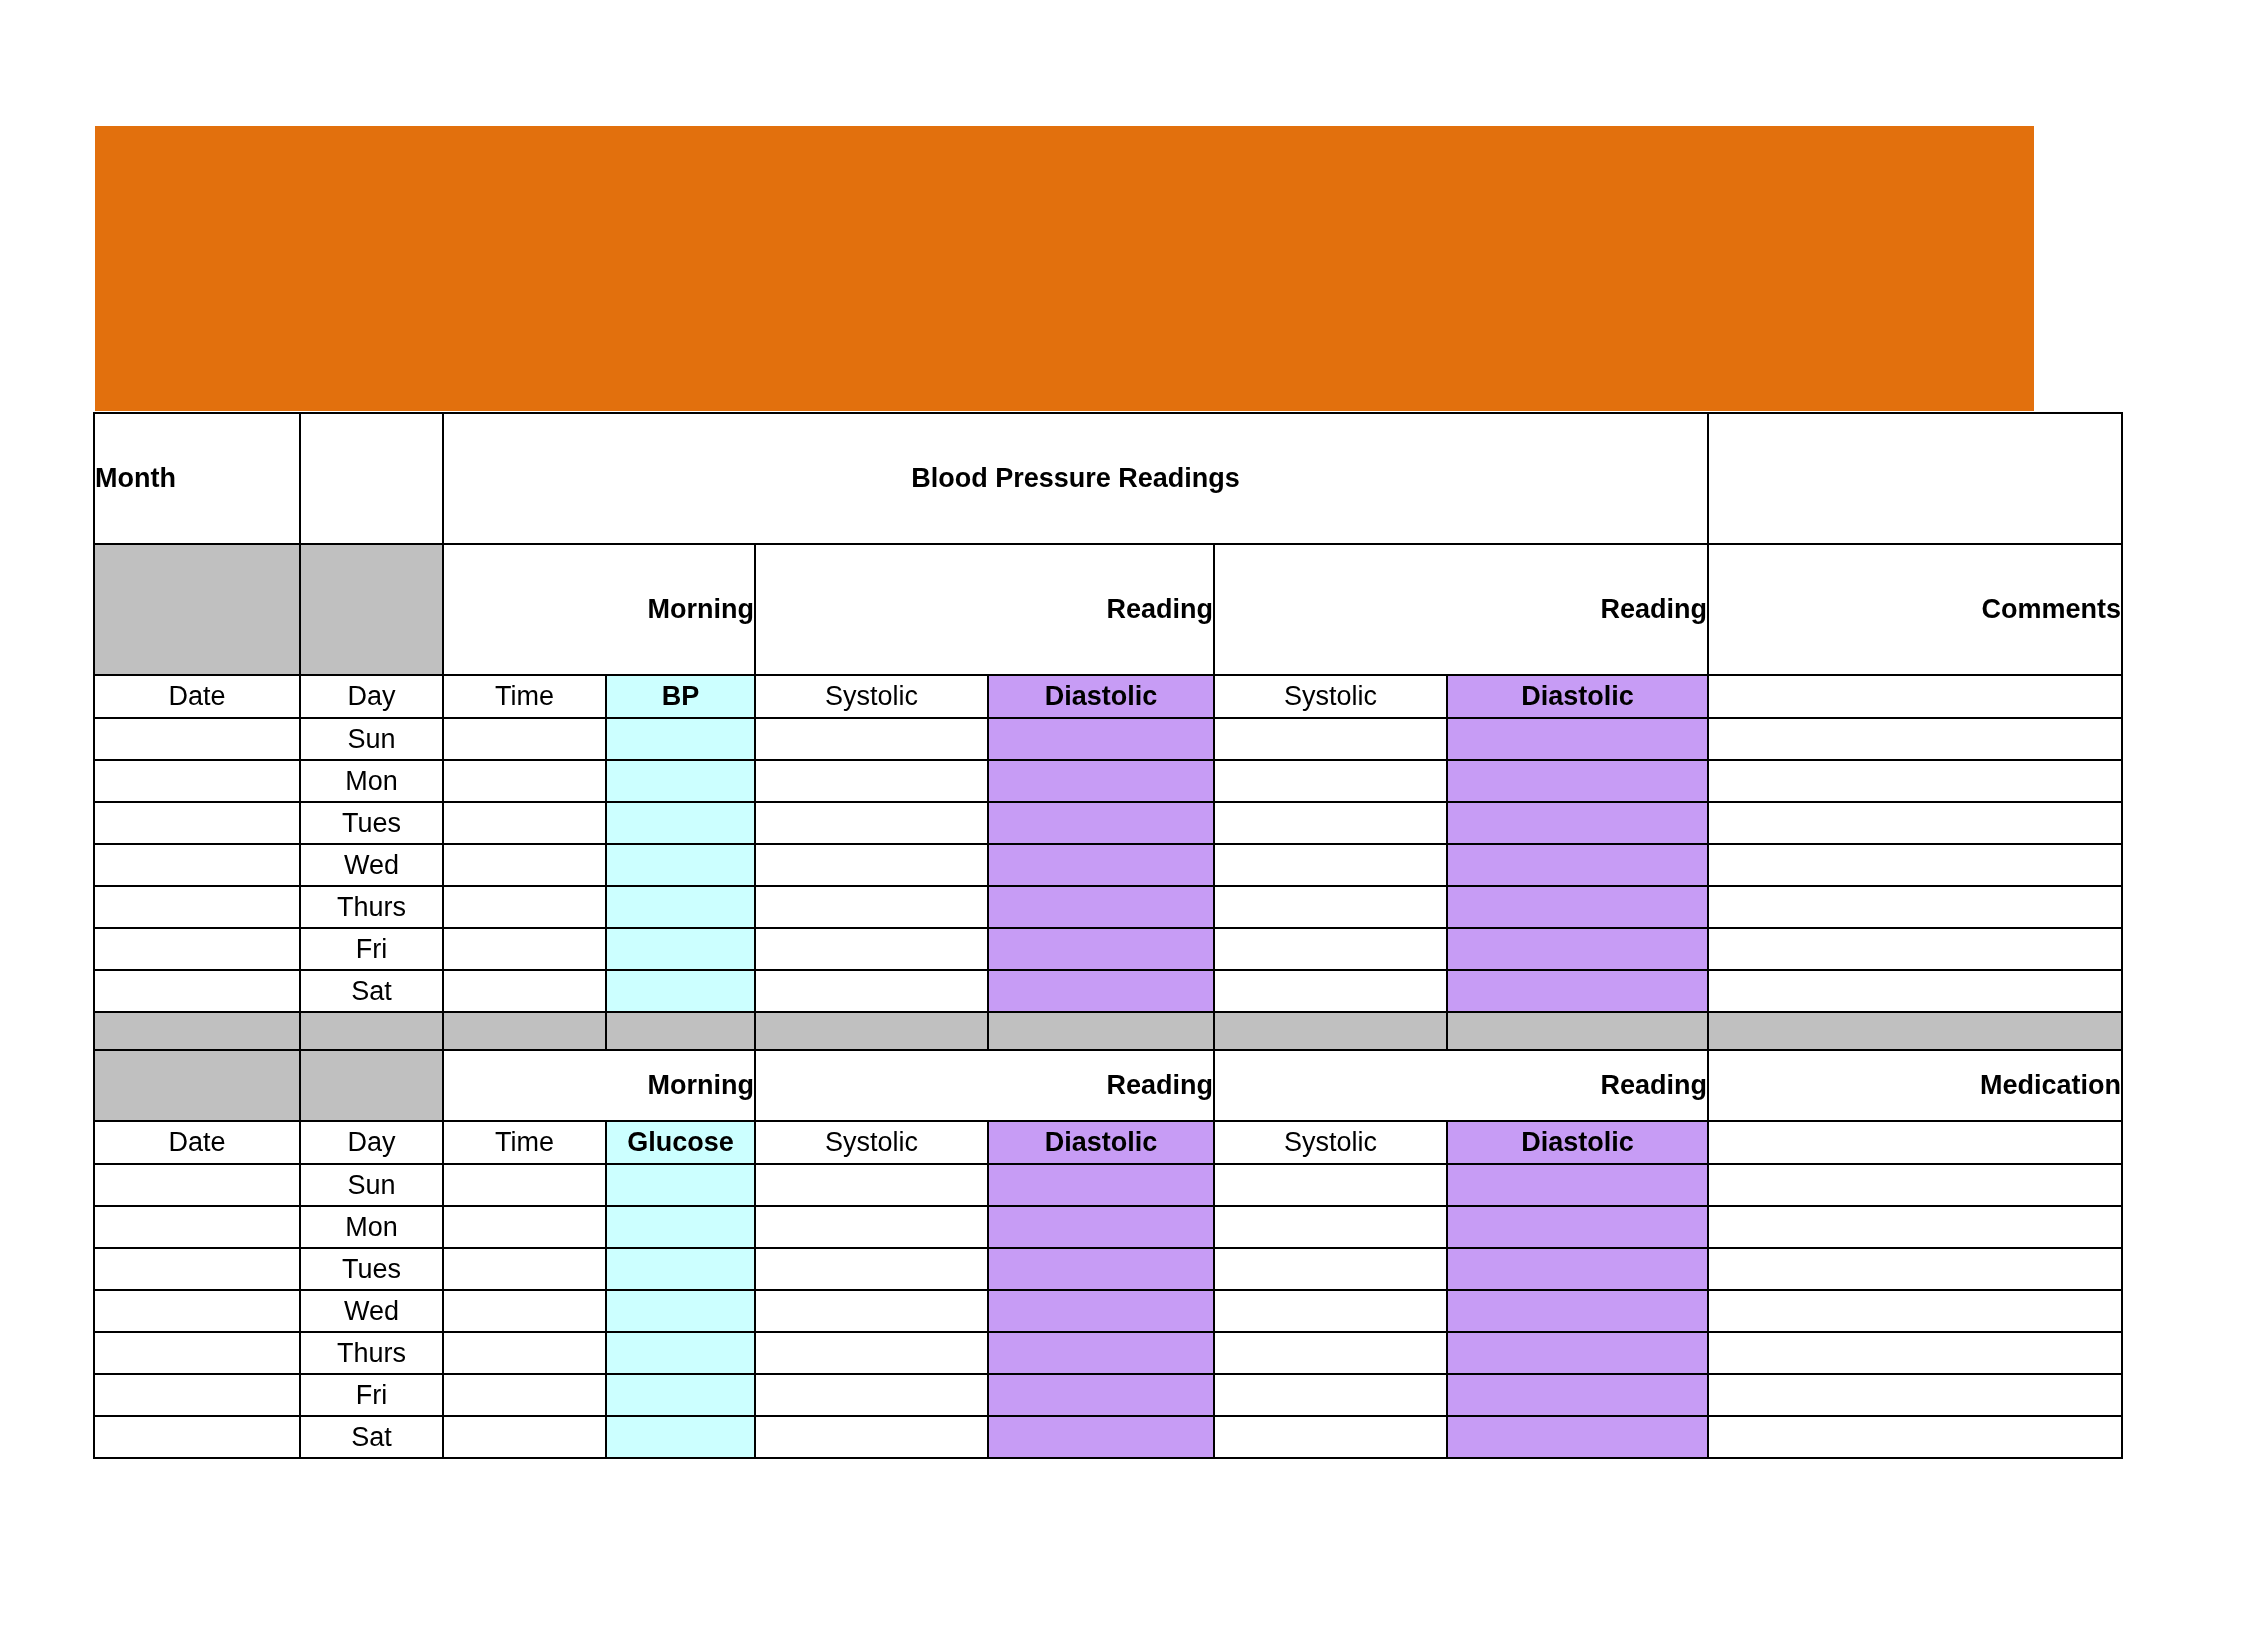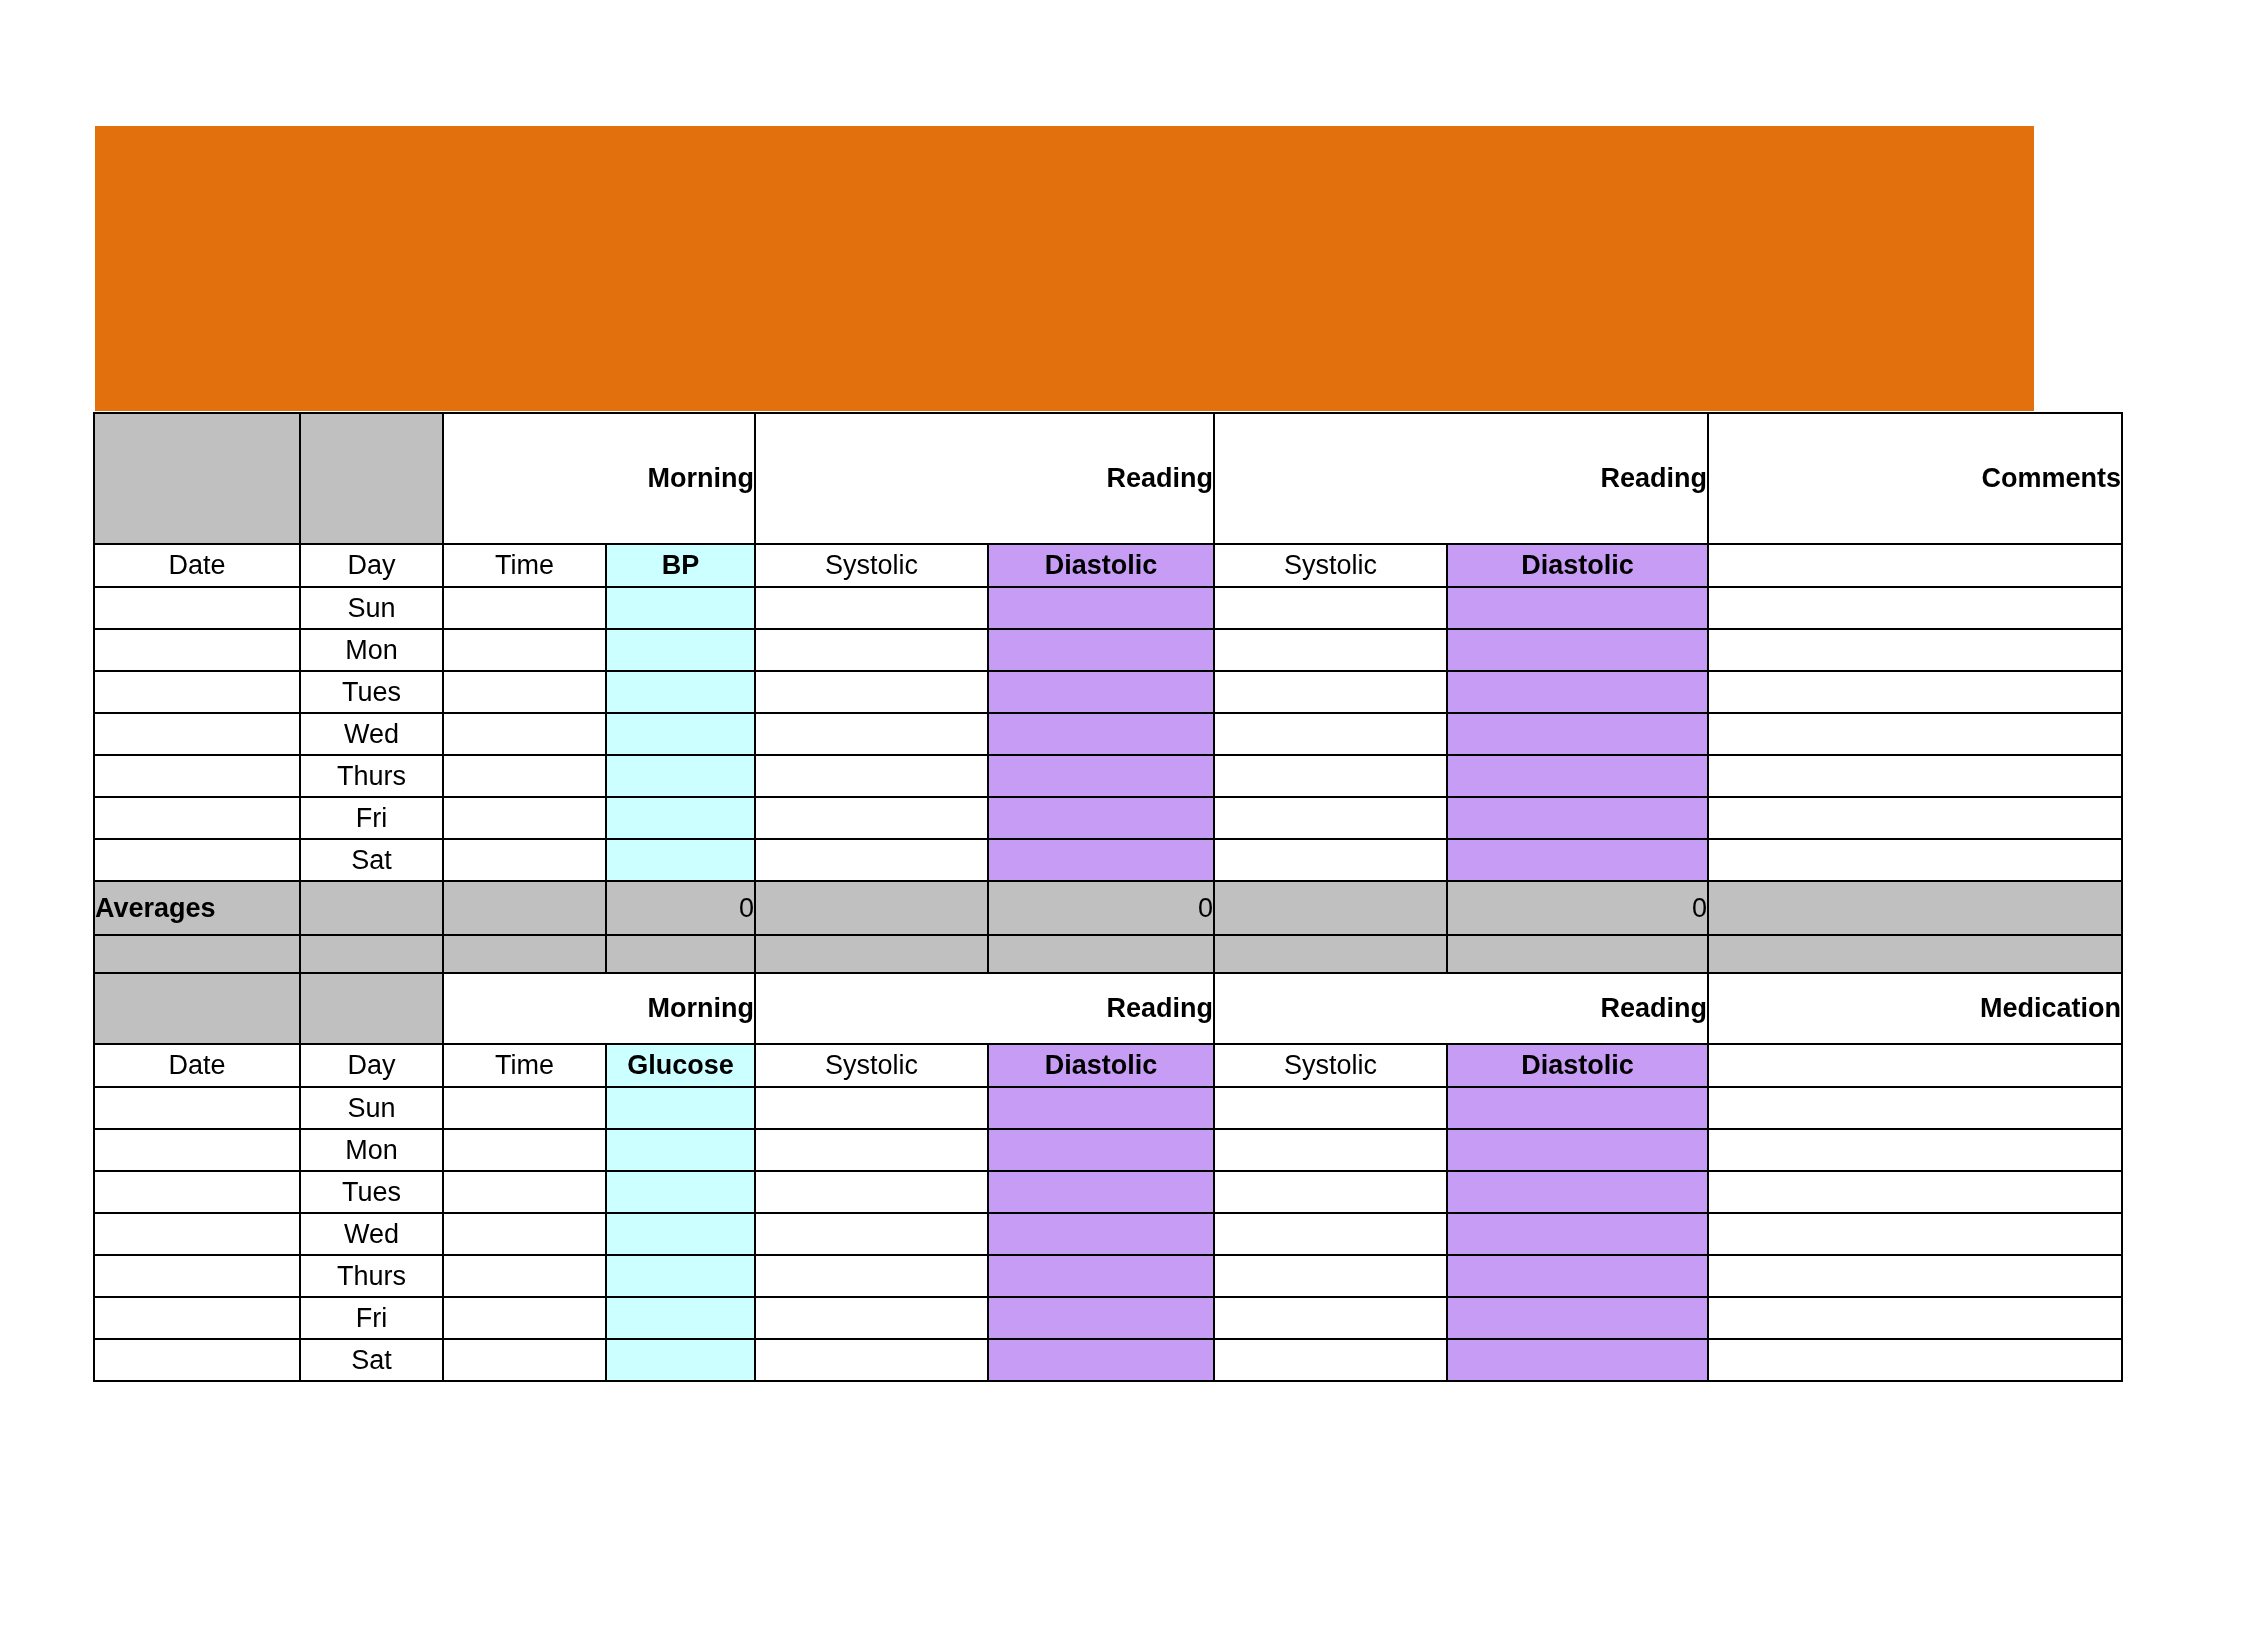--- a/index.html
+++ b/index.html
@@ -137,20 +137,26 @@
         <col class="c-time">
         <col class="c-bp">
       <col class="c-sys1">
         <col class="c-dia1">
         <col class="c-sys2">
         <col class="c-dia2">
         <col class="c-comm">
     </colgroup>
     <tbody>
 
+      <tr class="r-title">
+        <td class="month-text">Month</td>
+        <td class="t-center"></td>
+        <td colspan="6" class="title-text">Blood Pressure Readings</td>
+        <td class="t-center"></td>
+      </tr>
 
       <tr class="r-group">
         <td class="fill-gray"></td>
         <td class="fill-gray"></td>
         <td colspan="2" class="group-text vbottom">Morning</td>
         <td colspan="2" class="group-text vbottom">Reading</td>
         <td colspan="2" class="group-text vbottom">Reading</td>
         <td class="group-text vbottom">Comments</td>
       </tr>
 
@@ -237,31 +243,20 @@
         <td class="daycell">Sat</td>
         <td class="t-center"></td>
         <td class="t-center fill-cyan"></td>
         <td class="t-center"></td>
         <td class="t-center fill-purple"></td>
         <td class="t-center"></td>
         <td class="t-center fill-purple"></td>
         <td class="t-center"></td>
       </tr>
 
-      <tr class="r-avg">
-        <td class="avg-label fill-gray">Averages</td>
-        <td class="fill-gray"></td>
-        <td class="fill-gray"></td>
-        <td class="avg-value fill-gray">0</td>
-        <td class="fill-gray"></td>
-        <td class="avg-value fill-gray">0</td>
-        <td class="fill-gray"></td>
-        <td class="avg-value fill-gray">0</td>
-        <td class="fill-gray"></td>
-      </tr>
 
       <tr class="r-spacer">
         <td class="fill-gray"></td>
         <td class="fill-gray"></td>
         <td class="fill-gray"></td>
         <td class="fill-gray"></td>
         <td class="fill-gray"></td>
         <td class="fill-gray"></td>
         <td class="fill-gray"></td>
         <td class="fill-gray"></td>

